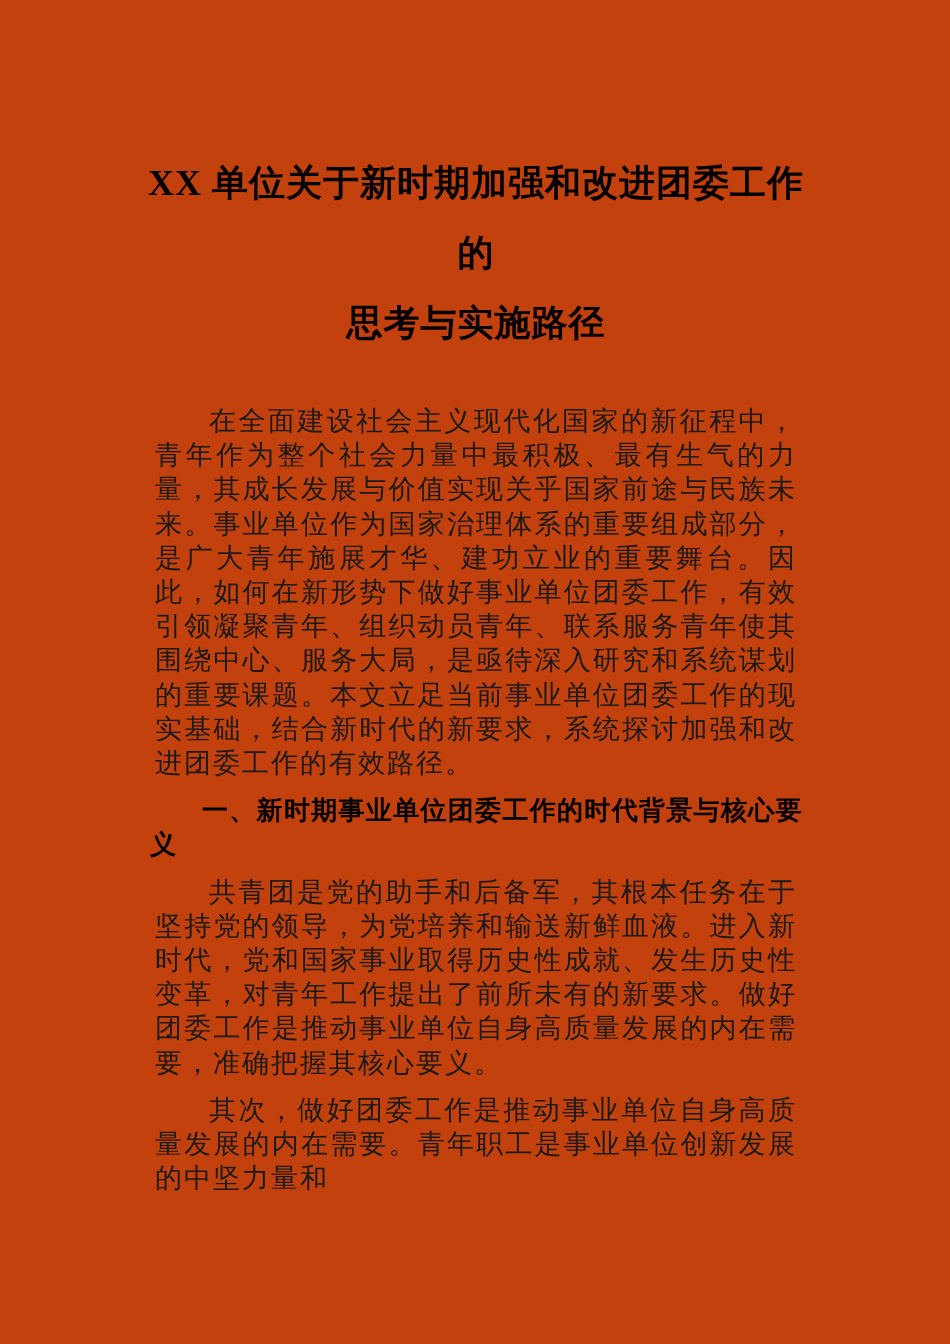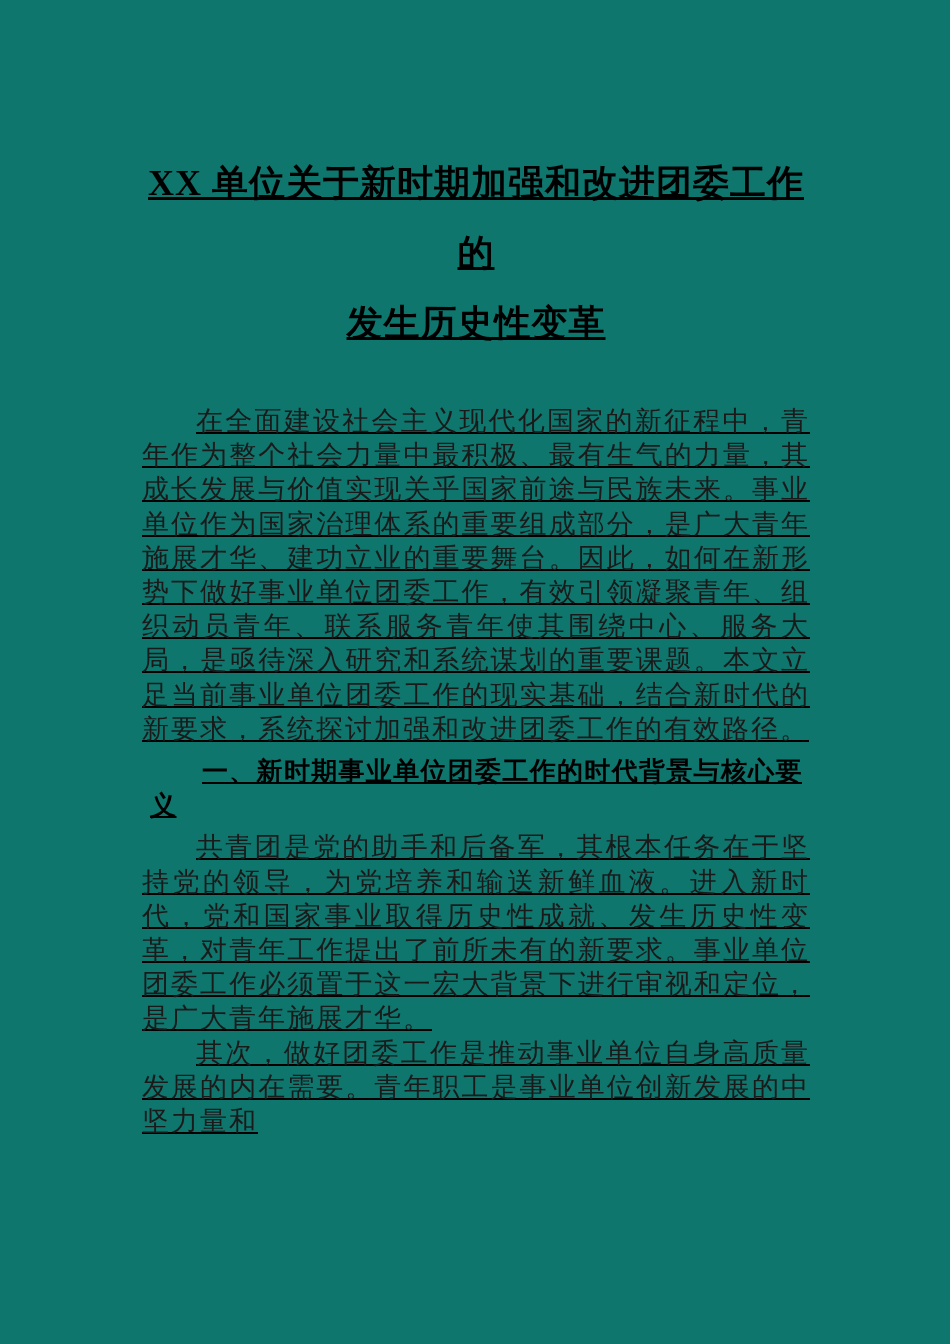--- a/index.html
+++ b/index.html
@@ -4,24 +4,23 @@
 <style>
   html, body {
     margin: 0;
     padding: 0;
     background: #ffffff;
   }
   .page {
     position: relative;
     width: 950px;
     height: 1344px;
-    background: #0f766e;
+    background: #c2410c;
     overflow: hidden;
     font-family: "Liberation Serif", "DejaVu Serif", serif;
-    text-decoration: underline;
   }
   .content {
     padding-left: 142px;
     padding-right: 140px;
   }
   .title-block {
     margin-top: 148px;
     text-align: center;
     color: #000000;
     font-weight: bold;
@@ -33,45 +32,45 @@
   .body-block {
     margin-top: 46px;
     font-size: 27px;
     line-height: 34.2px;
     letter-spacing: 2px;
     color: #1a1a1a;
     text-align: justify;
     text-justify: inter-ideograph;
   }
   p.para {
-    margin: 0;
+    margin: 13px;
     text-indent: 2em;
   }
   p.heading {
     margin: 8px;
     text-indent: 2em;
     font-family: "Liberation Sans", "DejaVu Sans", sans-serif;
     font-weight: bold;
     font-size: 26px;
     letter-spacing: 0.5px;
     color: #000000;
   }
 </style>
 </head>
 <body>
 
 <div class="page">
   <div class="content">
 
     <div class="title-block">
       <div>XX 单位关于新时期加强和改进团委工作的</div>
-      <div>发生历史性变革</div>
+      <div>思考与实施路径</div>
     </div>
 
     <div class="body-block">
       <p class="para">在全面建设社会主义现代化国家的新征程中，青年作为整个社会力量中最积极、最有生气的力量，其成长发展与价值实现关乎国家前途与民族未来。事业单位作为国家治理体系的重要组成部分，是广大青年施展才华、建功立业的重要舞台。因此，如何在新形势下做好事业单位团委工作，有效引领凝聚青年、组织动员青年、联系服务青年使其围绕中心、服务大局，是亟待深入研究和系统谋划的重要课题。本文立足当前事业单位团委工作的现实基础，结合新时代的新要求，系统探讨加强和改进团委工作的有效路径。</p>
       <p class="heading">一、新时期事业单位团委工作的时代背景与核心要义</p>
-      <p class="para">共青团是党的助手和后备军，其根本任务在于坚持党的领导，为党培养和输送新鲜血液。进入新时代，党和国家事业取得历史性成就、发生历史性变革，对青年工作提出了前所未有的新要求。事业单位团委工作必须置于这一宏大背景下进行审视和定位，是广大青年施展才华。</p>
+      <p class="para">共青团是党的助手和后备军，其根本任务在于坚持党的领导，为党培养和输送新鲜血液。进入新时代，党和国家事业取得历史性成就、发生历史性变革，对青年工作提出了前所未有的新要求。做好团委工作是推动事业单位自身高质量发展的内在需要，准确把握其核心要义。</p>
       <p class="para">其次，做好团委工作是推动事业单位自身高质量发展的内在需要。青年职工是事业单位创新发展的中坚力量和</p>
     </div>
 
   </div>
 </div>
 
 </body></html>

